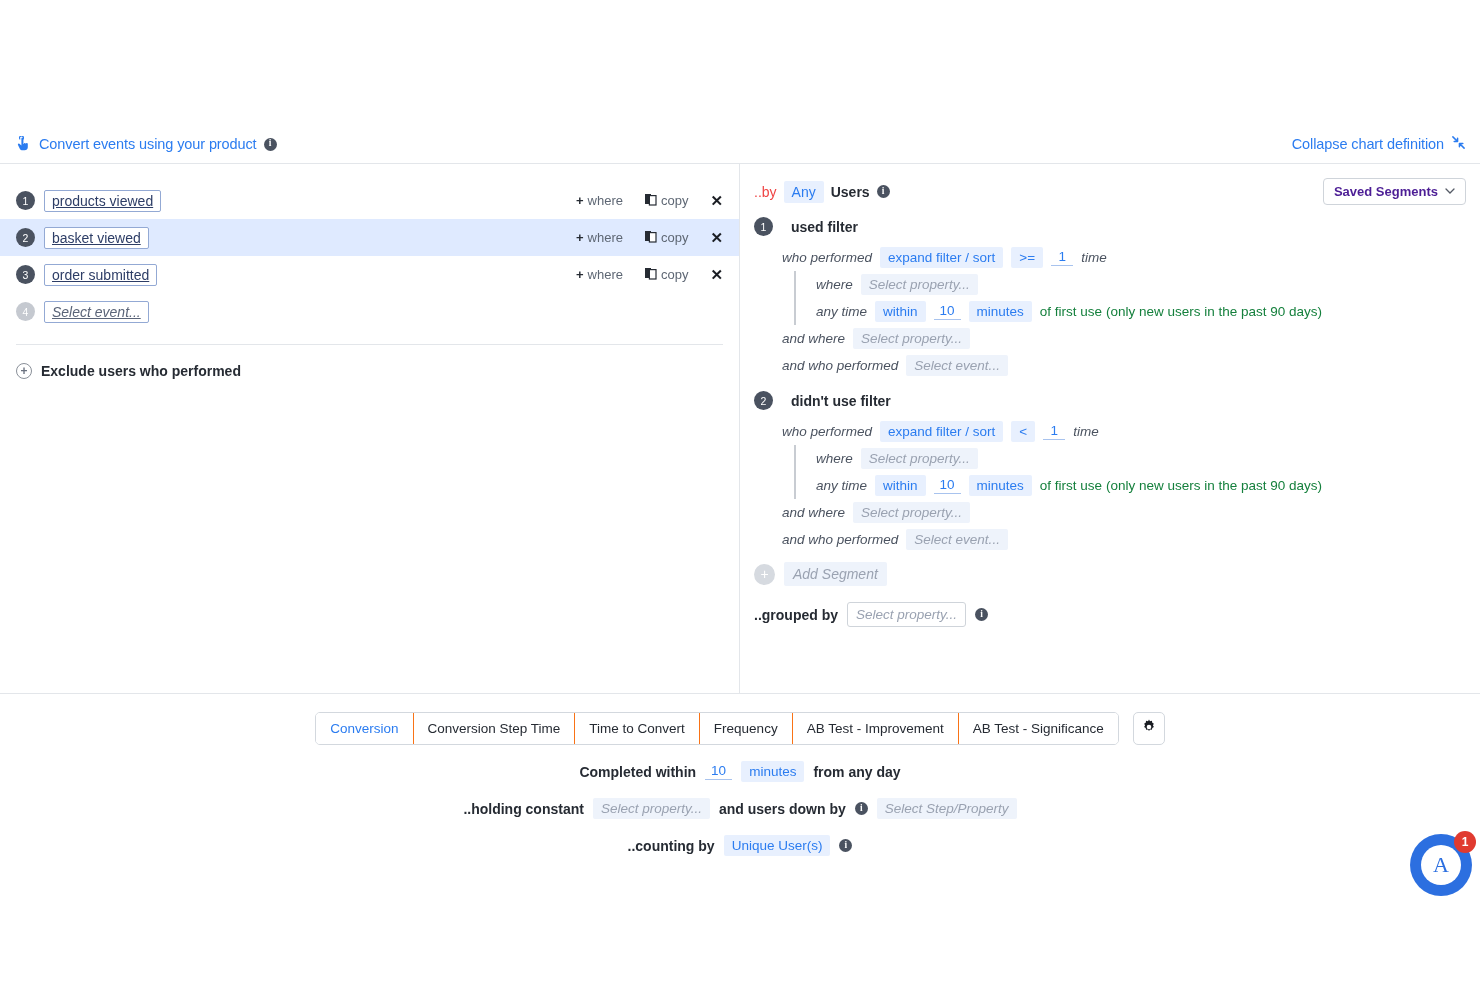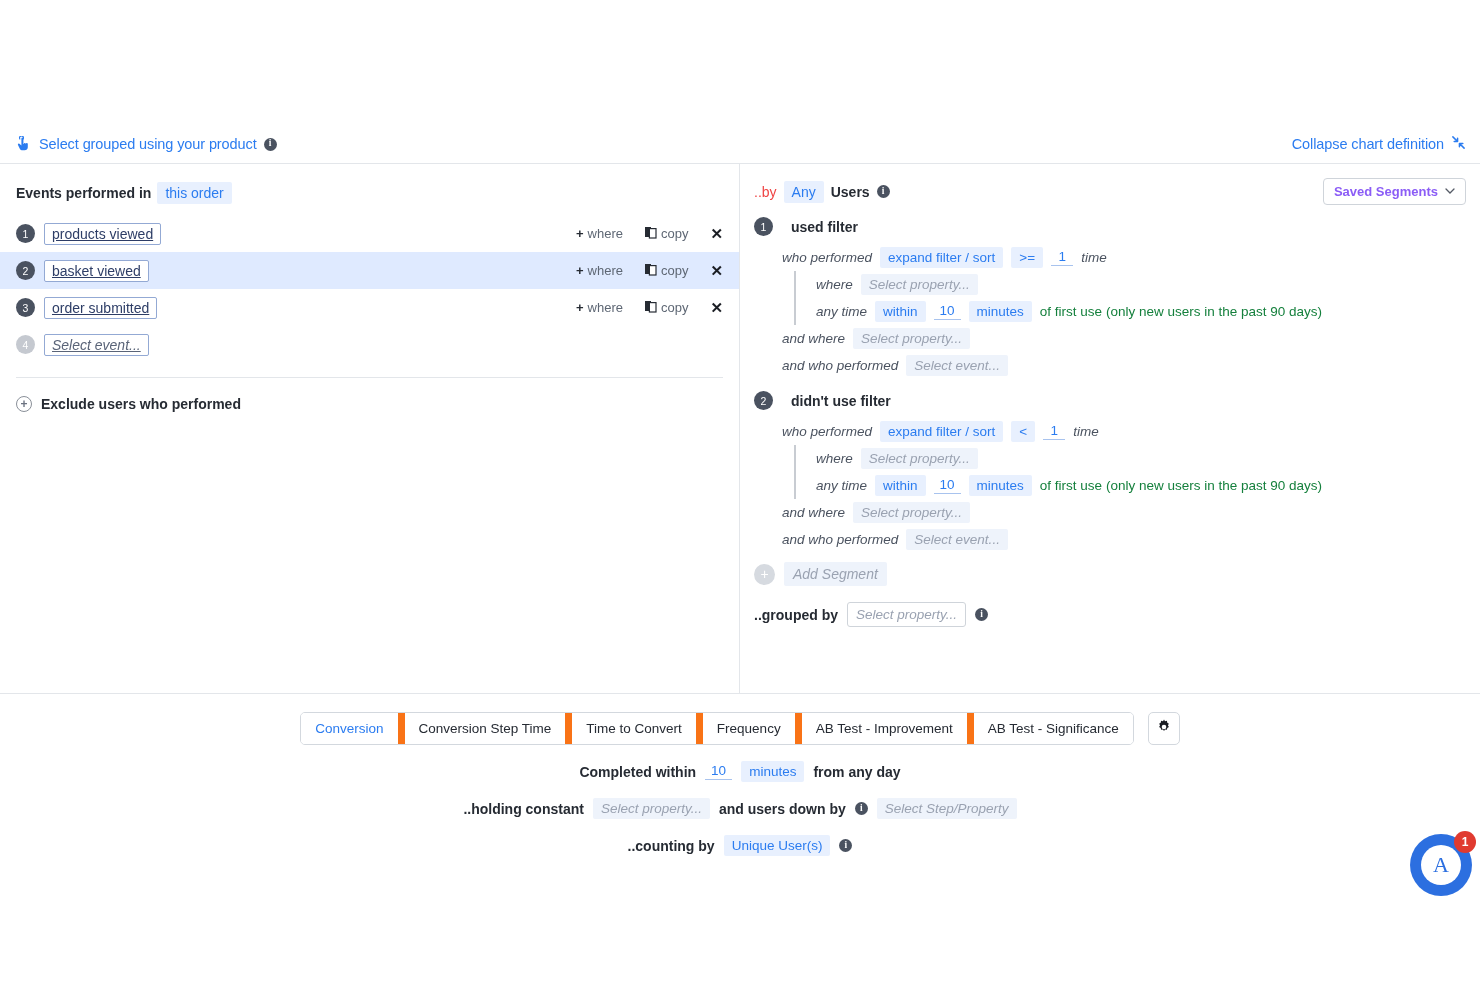--- a/index.html
+++ b/index.html
@@ -88,21 +88,21 @@
     color:#6b7280; font-size:12px; line-height:1; flex:0 0 auto;
   }
 
   
   .rp-header { display:flex; align-items:center; justify-content:space-between; margin-bottom:12px; }
   .rp-header-left { display:flex; align-items:center; gap:7px; font-size:14px; }
   .lbl-by { font-weight:normal; color:#ef4444; }
   .lbl-users { font-weight:bold; color:#262b33; }
   .saved-segments-btn {
     border:1px solid #cfd4da; border-radius:4px; background:#fff;
-    padding:5px 10px; font-size:13px; font-weight:bold; color:#8b5cf6;
+    padding:5px 10px; font-size:13px; font-weight:bold; color:#4c1d95;
     display:flex; align-items:center; gap:7px; cursor:pointer;
   }
   .chev { font-size:10px; color:#555b66; }
 
   .seg-block { margin-bottom:6px; }
   .seg-title-row { display:flex; align-items:center; gap:9px; margin-bottom:8px; }
   .seg-title { font-weight:bold; font-size:14px; }
   .seg-body { padding-left:28px; }
   .line {
     display:flex; align-items:center; gap:8px;
@@ -143,21 +143,21 @@
   }
 
   
   .bottom { width:100%; border-top:1px solid #e3e6ea; padding-top:18px; }
   .tabs-row { display:flex; justify-content:center; align-items:center; gap:14px; }
   .tabs {
     display:flex; border:1px solid #d3d8de; border-radius:5px; overflow:hidden; background:#fff;
   }
   .tab {
     padding:8px 14px; font-size:13.5px; color:#262b33; cursor:pointer;
-    border-right:7px solid #f97316; background:#fff; white-space:nowrap;
+    border-right:1px solid #f97316; background:#fff; white-space:nowrap;
   }
   .tab:last-child { border-right:none; }
   .tab.active { color:#2b7cf0; background:#fff; }
   .gear-btn {
     width:32px; height:33px; border:1px solid #d3d8de; border-radius:5px; background:#fff;
     display:flex; align-items:center; justify-content:center; cursor:pointer;
   }
 
   .opt-row { display:flex; justify-content:center; align-items:center; gap:9px; margin-top:16px; font-size:14px; }
   .opt-bold { font-weight:bold; color:#262b33; }
@@ -188,41 +188,37 @@
   <div class="content">
 
     <div class="topbar">
       <div class="topbar-left">
         <span class="hand-icon">
           <svg width="16" height="16" viewBox="0 0 16 16">
             <path d="M6.4 2.6a1 1 0 0 1 2 0V8h.4a1 1 0 0 1 1-1 1 1 0 0 1 1 1 1 1 0 0 1 1-1 1 1 0 0 1 1 1v3.2c0 1.7-1.4 3.1-3.1 3.1H7.6c-1.3 0-2.2-.6-2.8-1.6L3 8.9a.9.9 0 0 1 1.4-1.1l2 1.6V2.6z" fill="#2b7cf0"></path>
             <path d="M5.2 3.4a2 2 0 1 1 2.6 0" stroke="#2b7cf0" stroke-width="1.1" fill="none"></path>
           </svg>
         </span>
-        <span class="select-events-link">Select grouped using your product</span>
+        <span class="select-events-link">Convert events using your product</span>
         <span class="info-icon">i</span>
       </div>
       <div class="collapse-link">
         <span>Collapse chart definition</span>
         <span>
           <svg width="15" height="15" viewBox="0 0 16 16">
             <path d="M2 2l5 5M7 7H3.4M7 7V3.4" stroke="#2b7cf0" stroke-width="1.6" fill="none" stroke-linecap="round"></path>
             <path d="M14 14L9 9M9 9h3.6M9 9v3.6" stroke="#2b7cf0" stroke-width="1.6" fill="none" stroke-linecap="round"></path>
           </svg>
         </span>
       </div>
     </div>
 
     <div class="panels">
 
       <div class="left-panel">
-        <div class="events-header">
-          <span>Events performed in</span>
-          <span class="pill-blue">this order</span>
-        </div>
 
         <div class="event-row">
           <span class="badge">1</span>
           <span class="event-pill">products viewed</span>
           <span class="event-actions">
             <span class="act">
               <span class="glyph">+</span>
               <span>where</span>
             </span>
             <span class="act">

